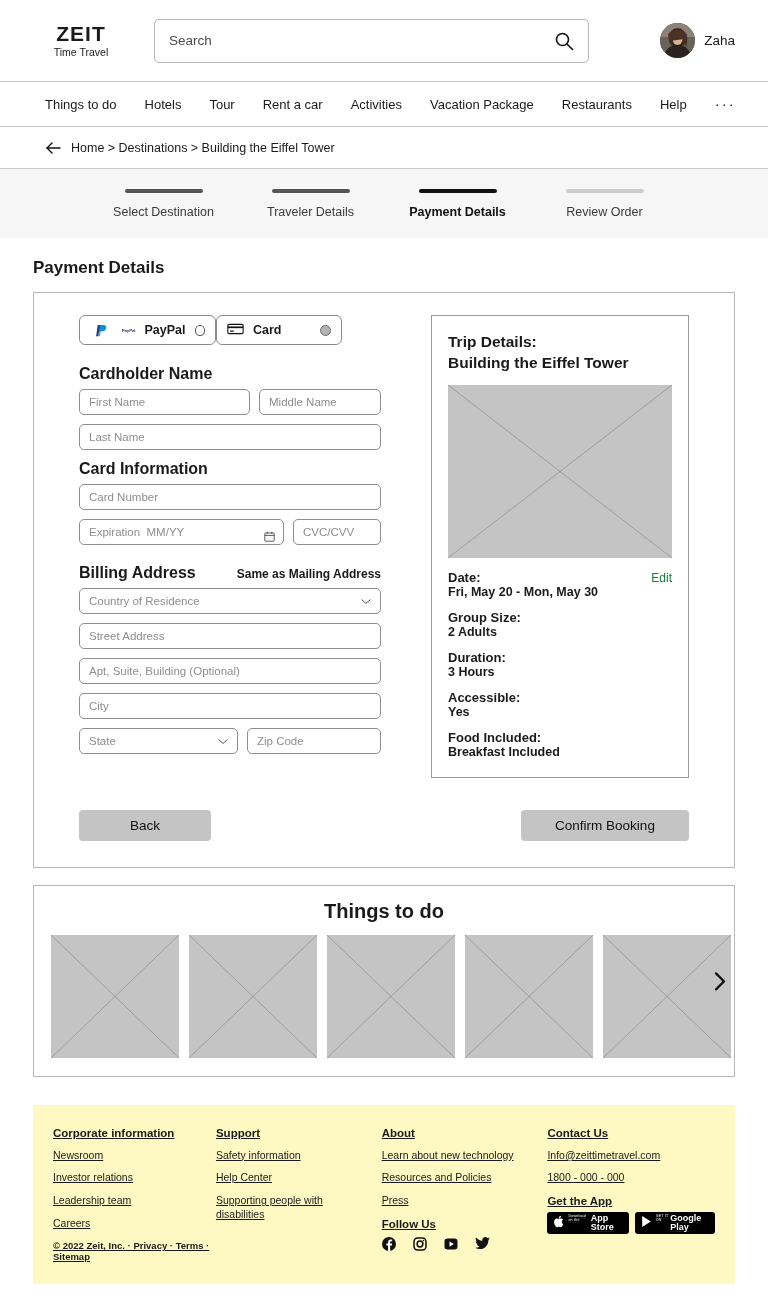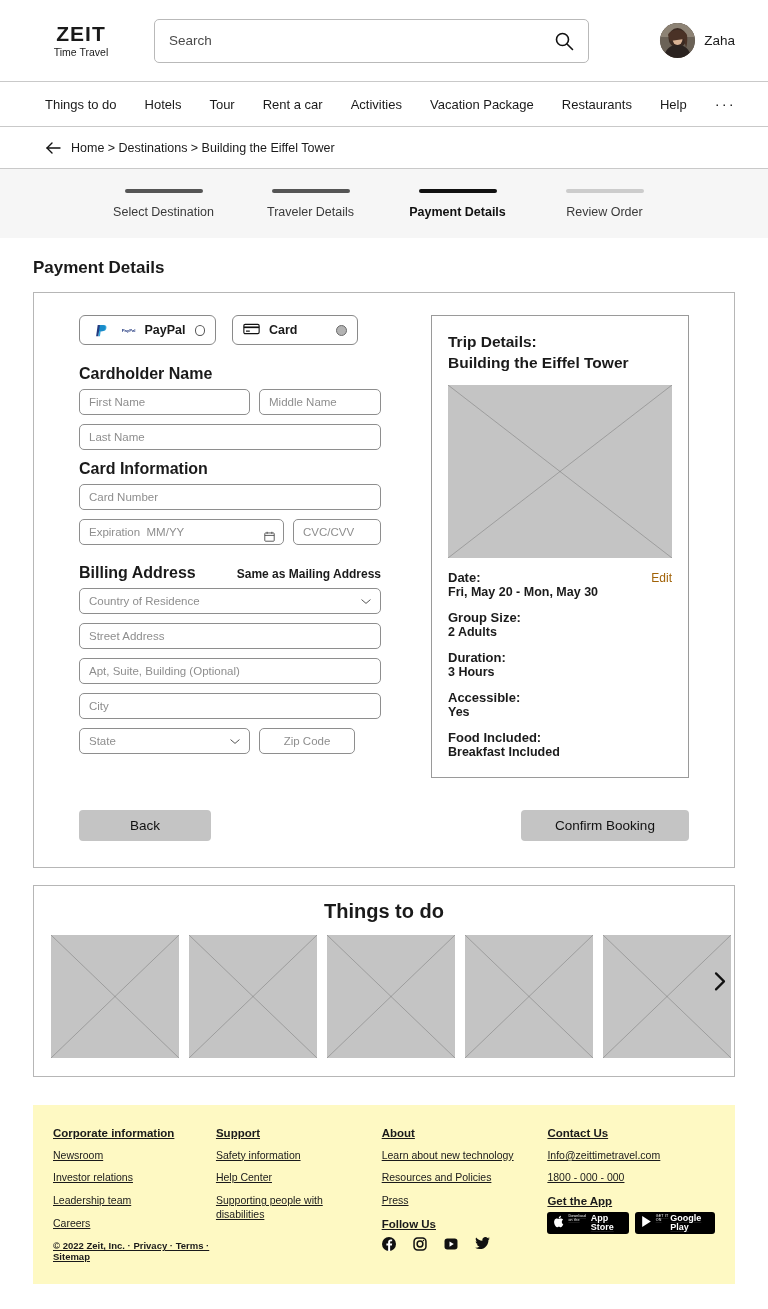--- a/index.html
+++ b/index.html
@@ -99,21 +99,21 @@
     margin: 0 33px;
     border: 1px solid #b6b6b6;
     padding: 22px 45px 26px 45px;
     background: #fff;
   }
   .card-cols { display: flex; gap: 50px; }
   .form-col { width: 302px; flex: 0 0 302px; }
   .trip-col { flex: 1; }
 
   
-  .pay-methods { display: flex; gap: 16px; margin-bottom: 20px; }
+  .pay-methods { display: flex; margin-bottom: 20px; }
   .pay-opt {
     border: 1px solid #8a8a8a;
     border-radius: 6px;
     height: 30px;
     display: flex; align-items: center; gap: 9px;
     padding: 0 10px;
     cursor: pointer;
     font-size: 12.5px; font-weight: bold;
   }
   .pay-opt.paypal { width: 137px; }
@@ -170,21 +170,21 @@
   .trip-title { font-size: 15.5px; font-weight: bold; line-height: 1.35; }
   .ph {
     background: #c4c4c4;
     position: relative;
     margin: 11px 0 12px 0;
   }
   .ph svg { position: absolute; inset: 0; width: 100%; height: 100%; }
   .detail-head-row { display: flex; justify-content: space-between; align-items: baseline; }
   .detail-key { font-size: 13px; font-weight: bold; }
   .detail-val { font-size: 12.5px; font-weight: bold; margin-bottom: 11px; }
-  .edit-link { font-size: 12px; color: #a16207; cursor: pointer; }
+  .edit-link { font-size: 12px; color: #15803d; cursor: pointer; }
 
   
   .btn-row { display: flex; justify-content: space-between; margin-top: 32px; }
   .btn {
     background: #c4c4c4; border: none; border-radius: 4px;
     height: 31px; font-size: 13.5px;
     font-family: "Liberation Sans", sans-serif; color: #111;
     cursor: pointer;
   }
   .btn-back { width: 132px; }
@@ -396,21 +396,21 @@
 
       <div class="row2">
         <div class="inp sel" style="width:171px">
           <span class="sel-text">State</span>
           <span class="chev">
             <svg viewBox="0 0 12 8" width="10" height="7" fill="none" stroke="#555" stroke-width="1.2" stroke-linecap="round">
               <polyline points="1,2 6,6.3 11,2"></polyline>
             </svg>
           </span>
         </div>
-        <input class="inp" style="width: 96px; text-align: center;" type="text" placeholder="Zip Code">
+        <input class="inp" style="width: 134px;" type="text" placeholder="Zip Code">
       </div>
     </div>
 
     <div class="trip-col">
       <div class="trip-box">
         <div class="trip-title">Trip Details:</div>
         <div class="trip-title">Building the Eiffel Tower</div>
 
         <div class="ph" style="height:173px">
           <svg preserveAspectRatio="none" viewBox="0 0 100 100">

